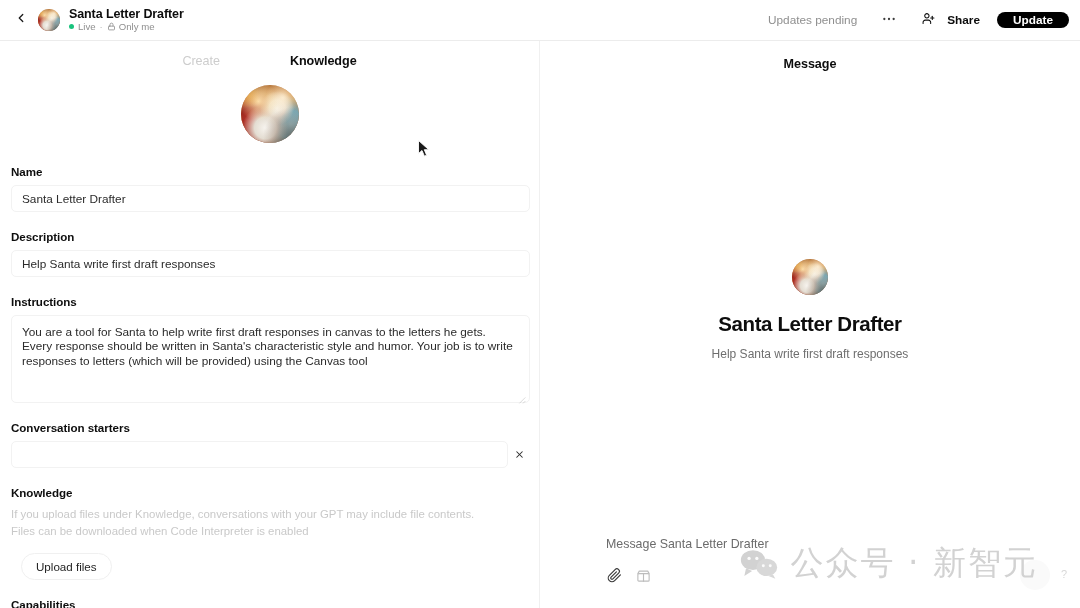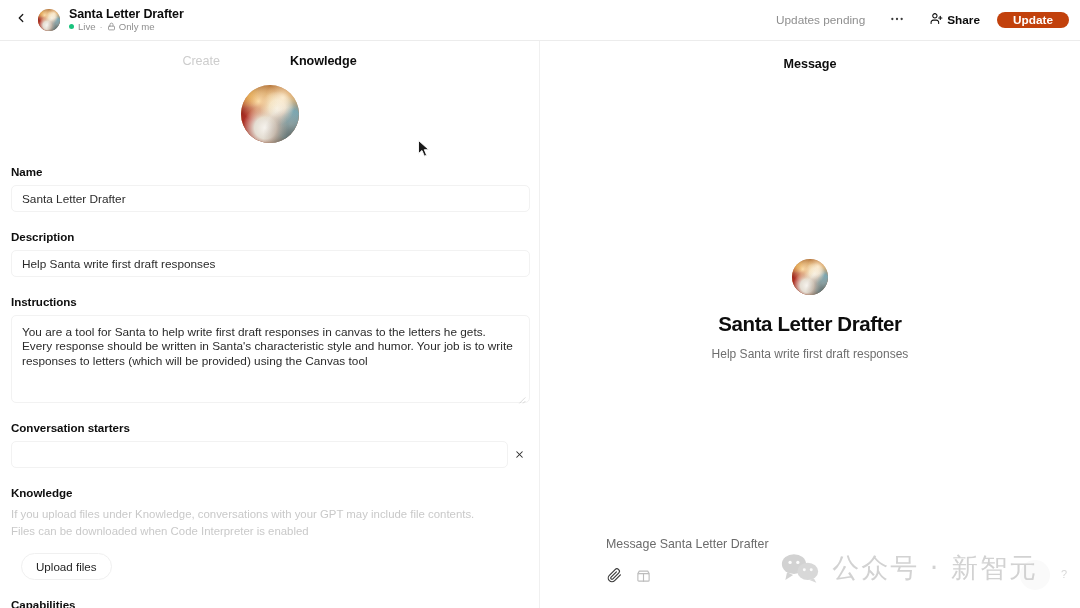--- a/index.html
+++ b/index.html
@@ -71,27 +71,27 @@
     white-space: nowrap;
   }
   .icon-btn-dots {
     width: 28px; height: 28px;
     display: flex; align-items: center; justify-content: center;
     border-radius: 6px; cursor: pointer; color: #3c3c3c;
     font-size: 15px; letter-spacing: 1px;
     margin-right: 10px;
   }
   .share-btn {
-    display: flex; align-items: center; gap: 4px;
+    display: flex; align-items: center; gap: 12px;
     font-size: 11.8px; font-weight: 600; color: #0d0d0d;
     padding: 5px 9px; border-radius: 16px; cursor: pointer;
     margin-right: 8px; white-space: nowrap;
   }
   .update-btn {
-    background: #c2410c; color: #fff;
+    background: #000000; color: #fff;
     font-size: 11.8px; font-weight: 600;
     padding: 1px 16px; border-radius: 16px; border: none;
     cursor: pointer; white-space: nowrap; text-align: right;
   }
 
   
   .split {
     display: flex;
     height: 567px;
     width: 100%;
@@ -279,21 +279,21 @@
   
   .watermark {
     position: absolute;
     right: 42px; bottom: 22px;
     display: flex; align-items: center; gap: 13px;
     pointer-events: none;
     z-index: 40;
   }
   .wm-logo { width: 38px; height: 30px; position: relative; flex:0 0 auto;}
   .wm-text {
-    font-size: 27px; color: #d2d2d2; font-weight: 400;
+    font-size: 33px; color: #d2d2d2; font-weight: 400;
     letter-spacing: 2px;
     font-family: "DejaVu Sans", sans-serif;
   }
   .help-q {
     position: absolute;
     right: 13px; bottom: 28px;
     font-size: 11px; color: #d8d8d8;
     z-index: 41; pointer-events: none;
   }
   .help-circle {

